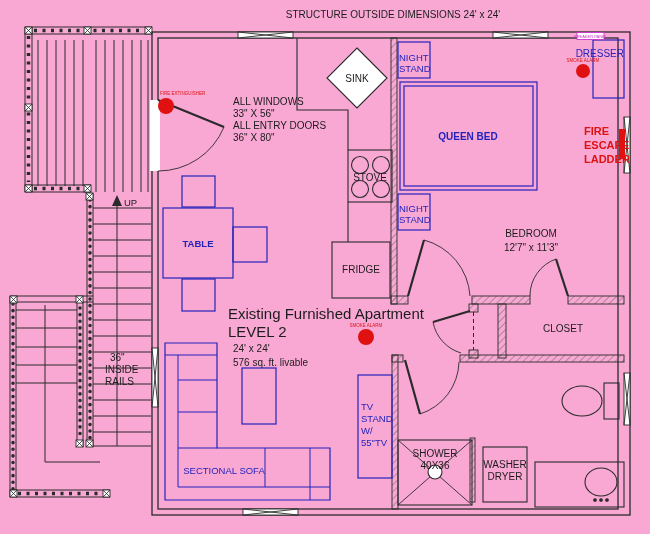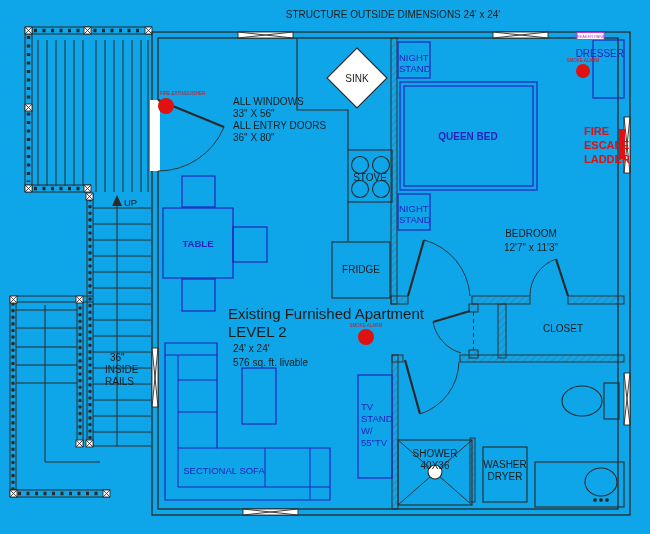--- a/index.html
+++ b/index.html
@@ -1,16 +1,16 @@
 <!DOCTYPE html>
 <html><head>
 <meta charset="utf-8">
 <style>
   html,body{margin:0;padding:0;background:#ffffff;}
-  .stage{position:relative;width:650px;height:534px;background:#0ea5e9;overflow:hidden;
+  .stage{position:relative;width:650px;height:534px;background:#f9a8d4;overflow:hidden;
          font-family:"Liberation Sans", sans-serif;}
   svg{position:absolute;left:0;top:0;}
   text{font-family:"Liberation Sans", sans-serif;fill:#1c1c1c;}
   .t10{font-size:10px;}
   .t9{font-size:9.5px;}
   .t15{font-size:15px;}
   .t11{font-size:11px;}
   .tiny{font-size:4.5px;}
   .blue{fill:#2323bb;}
   .red{fill:#e01111;}

